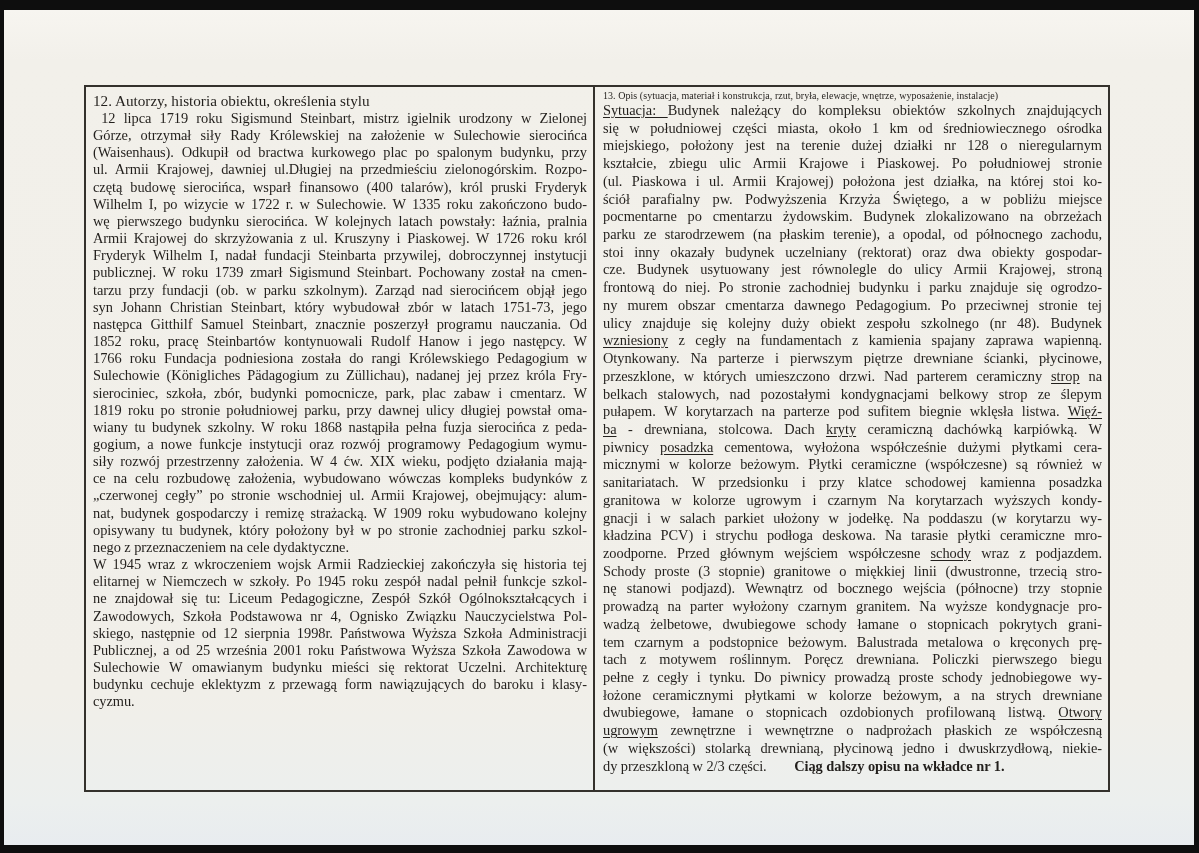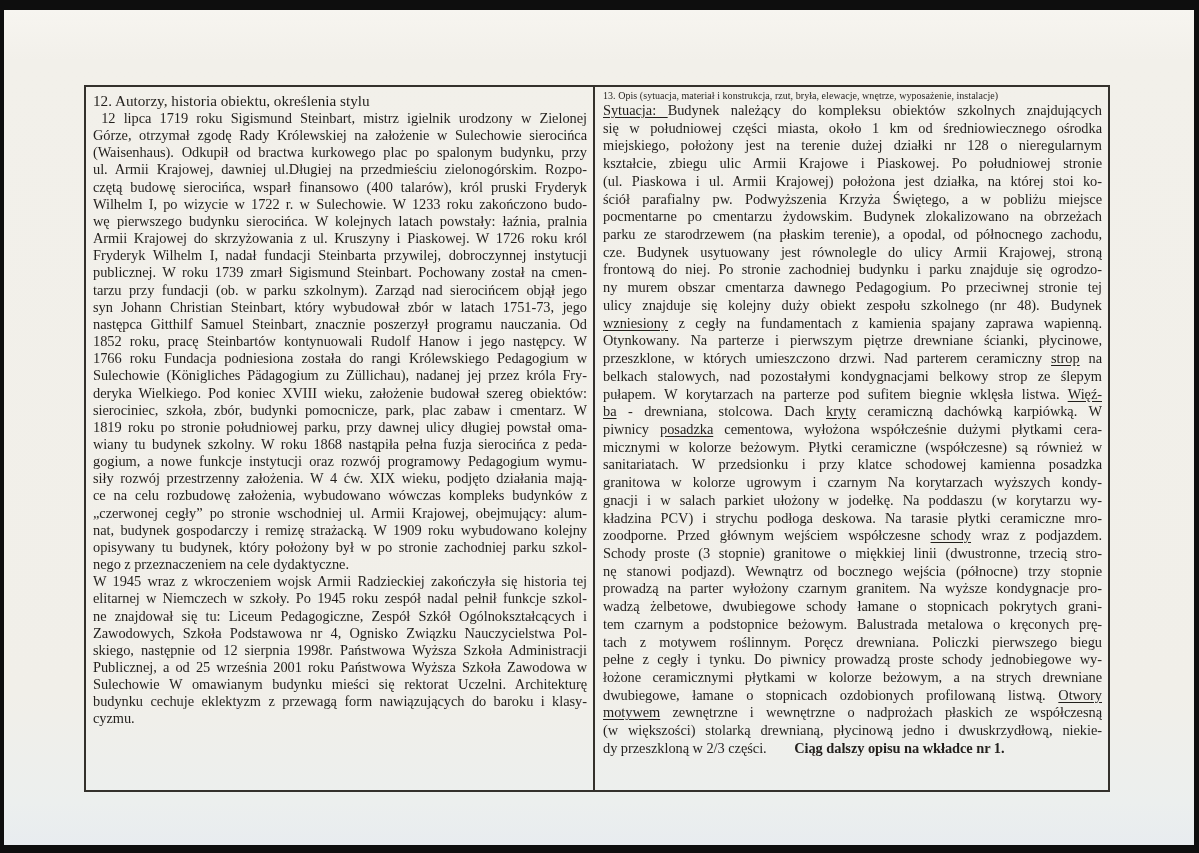--- a/index.html
+++ b/index.html
@@ -51,36 +51,35 @@
 </style>
 </head>
 <body>
 
 <div class="page">
   <div class="form-table">
     <div class="cell cell-left">
       <div class="cell-header-12">12. Autorzy, historia obiektu, określenia stylu</div>
       <div id="left-lines">
           <div class="tline">&nbsp;12 lipca 1719 roku Sigismund Steinbart, mistrz igielnik urodzony w Zielonej</div>
-          <div class="tline">Górze, otrzymał zgodę Rady Królewskiej na założenie w Sulechowie sierocińca</div>
+          <div class="tline">Górze, otrzymał siły Rady Królewskiej na założenie w Sulechowie sierocińca</div>
           <div class="tline">(Waisenhaus). Odkupił od bractwa kurkowego plac po spalonym budynku, przy</div>
           <div class="tline">ul. Armii Krajowej, dawniej ul.Długiej na przedmieściu zielonogórskim. Rozpo-</div>
           <div class="tline">czętą budowę sierocińca, wsparł finansowo (400 talarów), król pruski Fryderyk</div>
-          <div class="tline">Wilhelm I, po wizycie w 1722 r. w Sulechowie. W 1233 roku zakończono budo-</div>
+          <div class="tline">Wilhelm I, po wizycie w 1722 r. w Sulechowie. W 1335 roku zakończono budo-</div>
           <div class="tline">wę pierwszego budynku sierocińca. W kolejnych latach powstały: łaźnia, pralnia</div>
           <div class="tline">Armii Krajowej do skrzyżowania z ul. Kruszyny i Piaskowej. W 1726 roku król</div>
           <div class="tline">Fryderyk Wilhelm I, nadał fundacji Steinbarta przywilej, dobroczynnej instytucji</div>
           <div class="tline">publicznej. W roku 1739 zmarł Sigismund Steinbart. Pochowany został na cmen-</div>
           <div class="tline">tarzu przy fundacji (ob. w parku szkolnym). Zarząd nad sierocińcem objął jego</div>
           <div class="tline">syn Johann Christian Steinbart, który wybudował zbór w latach 1751-73, jego</div>
           <div class="tline">następca Gitthilf Samuel Steinbart, znacznie poszerzył programu nauczania. Od</div>
           <div class="tline">1852 roku, pracę Steinbartów kontynuowali Rudolf Hanow i jego następcy. W</div>
           <div class="tline">1766 roku Fundacja podniesiona została do rangi Królewskiego Pedagogium w</div>
           <div class="tline"><span>Sulechowie (</span><span class="s-i">Königliches Pädagogium zu Züllichau</span><span>), nadanej jej przez króla Fry-</span></div>
-          <div class="tline">deryka Wielkiego. Pod koniec XVIII wieku, założenie budował szereg obiektów:</div>
           <div class="tline">sierociniec, szkoła, zbór, budynki pomocnicze, park, plac zabaw i cmentarz. W</div>
           <div class="tline">1819 roku po stronie południowej parku, przy dawnej ulicy długiej powstał oma-</div>
           <div class="tline">wiany tu budynek szkolny. W roku 1868 nastąpiła pełna fuzja sierocińca z peda-</div>
           <div class="tline">gogium, a nowe funkcje instytucji oraz rozwój programowy Pedagogium wymu-</div>
           <div class="tline">siły rozwój przestrzenny założenia. W 4 ćw. XIX wieku, podjęto działania mają-</div>
           <div class="tline">ce na celu rozbudowę założenia, wybudowano wówczas kompleks budynków z</div>
           <div class="tline">„czerwonej cegły” po stronie wschodniej ul. Armii Krajowej, obejmujący: alum-</div>
           <div class="tline">nat, budynek gospodarczy i remizę strażacką. W 1909 roku wybudowano kolejny</div>
           <div class="tline">opisywany tu budynek, który położony był w po stronie zachodniej parku szkol-</div>
           <div class="tline noj"><span>nego z przeznaczeniem na cele dydaktyczne.</span></div>
@@ -99,20 +98,21 @@
       <div class="cell-header-13">13.  Opis  (sytuacja, materiał i konstrukcja, rzut, bryła, elewacje, wnętrze, wyposażenie, instalacje)</div>
       <div id="right-lines">
           <div class="tline"><span class="s-u">Sytuacja: </span><span>Budynek należący do kompleksu obiektów szkolnych znajdujących</span></div>
           <div class="tline">się w południowej części miasta, około 1 km od średniowiecznego ośrodka</div>
           <div class="tline">miejskiego, położony jest na terenie dużej działki nr 128 o nieregularnym</div>
           <div class="tline">kształcie, zbiegu ulic Armii Krajowe i Piaskowej. Po południowej stronie</div>
           <div class="tline">(ul. Piaskowa i ul. Armii Krajowej) położona jest działka, na której stoi ko-</div>
           <div class="tline">ściół parafialny pw. Podwyższenia Krzyża Świętego, a w pobliżu miejsce</div>
           <div class="tline">pocmentarne po cmentarzu żydowskim. Budynek zlokalizowano na obrzeżach</div>
           <div class="tline">parku ze starodrzewem (na płaskim terenie), a opodal, od północnego zachodu,</div>
+          <div class="tline">stoi inny okazały budynek uczelniany (rektorat) oraz dwa obiekty gospodar-</div>
           <div class="tline">cze. Budynek usytuowany jest równolegle do ulicy Armii Krajowej, stroną</div>
           <div class="tline">frontową do niej. Po stronie zachodniej budynku i parku znajduje się ogrodzo-</div>
           <div class="tline">ny murem obszar cmentarza dawnego Pedagogium. Po przeciwnej stronie tej</div>
           <div class="tline">ulicy znajduje się kolejny duży obiekt zespołu szkolnego (nr 48). Budynek</div>
           <div class="tline"><span class="s-u">wzniesiony</span><span> z cegły na fundamentach z kamienia spajany zaprawa wapienną.</span></div>
           <div class="tline">Otynkowany. Na parterze i pierwszym piętrze drewniane ścianki, płycinowe,</div>
           <div class="tline"><span>przeszklone, w których umieszczono drzwi. Nad parterem ceramiczny </span><span class="s-u">strop</span><span> na</span></div>
           <div class="tline">belkach stalowych, nad pozostałymi kondygnacjami belkowy strop ze ślepym</div>
           <div class="tline"><span>pułapem. W korytarzach na parterze pod sufitem biegnie wklęsła listwa. </span><span class="s-u">Więź-</span></div>
           <div class="tline"><span class="s-u">ba</span><span> - drewniana, stolcowa. Dach </span><span class="s-u">kryty</span><span> ceramiczną dachówką karpiówką. W</span></div>
@@ -125,19 +125,19 @@
           <div class="tline"><span>zoodporne. Przed głównym wejściem współczesne </span><span class="s-u">schody</span><span> wraz z podjazdem.</span></div>
           <div class="tline">Schody proste (3 stopnie) granitowe o miękkiej linii (dwustronne, trzecią stro-</div>
           <div class="tline">nę stanowi podjazd). Wewnątrz od bocznego wejścia (północne) trzy stopnie</div>
           <div class="tline">prowadzą na parter wyłożony czarnym granitem. Na wyższe kondygnacje pro-</div>
           <div class="tline">wadzą żelbetowe, dwubiegowe schody łamane o stopnicach pokrytych grani-</div>
           <div class="tline">tem czarnym a podstopnice beżowym. Balustrada metalowa o kręconych prę-</div>
           <div class="tline">tach z motywem roślinnym. Poręcz drewniana. Policzki pierwszego biegu</div>
           <div class="tline">pełne z cegły i tynku. Do piwnicy prowadzą proste schody jednobiegowe wy-</div>
           <div class="tline">łożone ceramicznymi płytkami w kolorze beżowym, a na strych drewniane</div>
           <div class="tline"><span>dwubiegowe, łamane o stopnicach ozdobionych profilowaną listwą. </span><span class="s-u">Otwory</span></div>
-          <div class="tline"><span class="s-u">motywem</span><span> zewnętrzne i wewnętrzne o nadprożach płaskich ze współczesną</span></div>
+          <div class="tline"><span class="s-u">ugrowym</span><span> zewnętrzne i wewnętrzne o nadprożach płaskich ze współczesną</span></div>
           <div class="tline">(w większości) stolarką drewnianą, płycinową jedno i dwuskrzydłową, niekie-</div>
           <div class="tline noj"><span>dy przeszkloną w 2/3 części. </span><span class="s-b">Ciąg dalszy opisu na wkładce nr 1.</span></div>
         </div>
     </div>
   </div>
 </div>
 
 </body></html>

